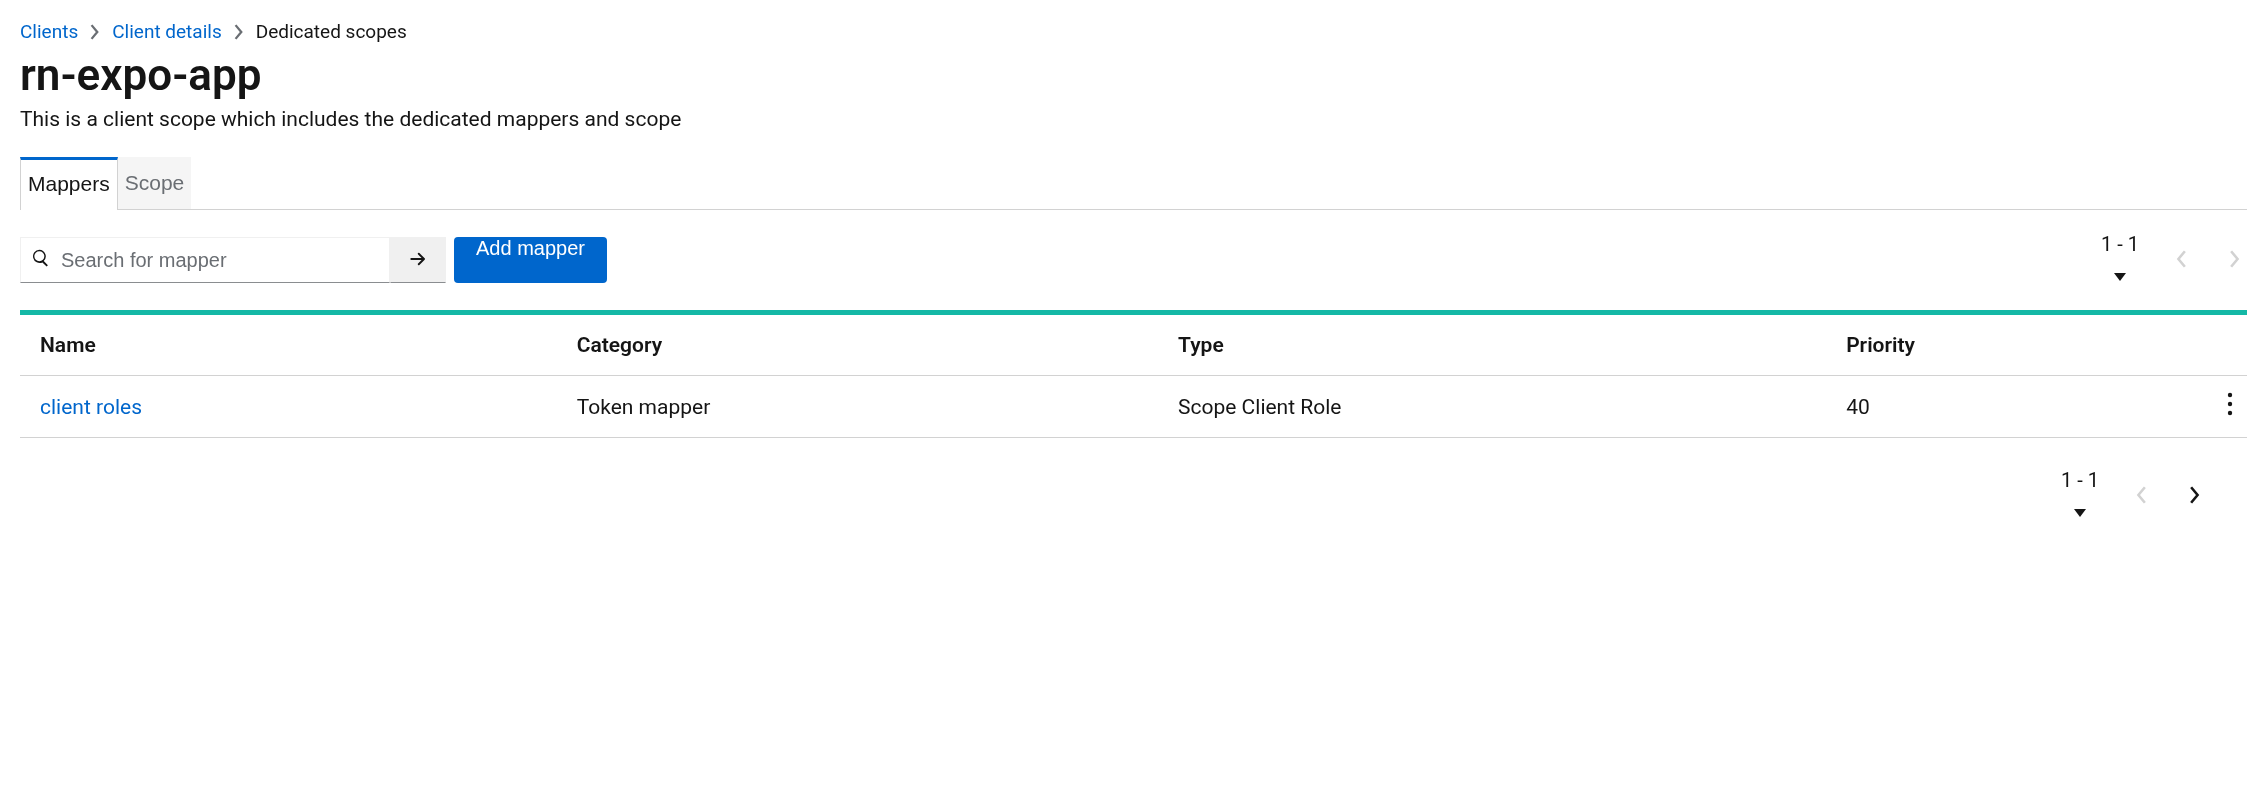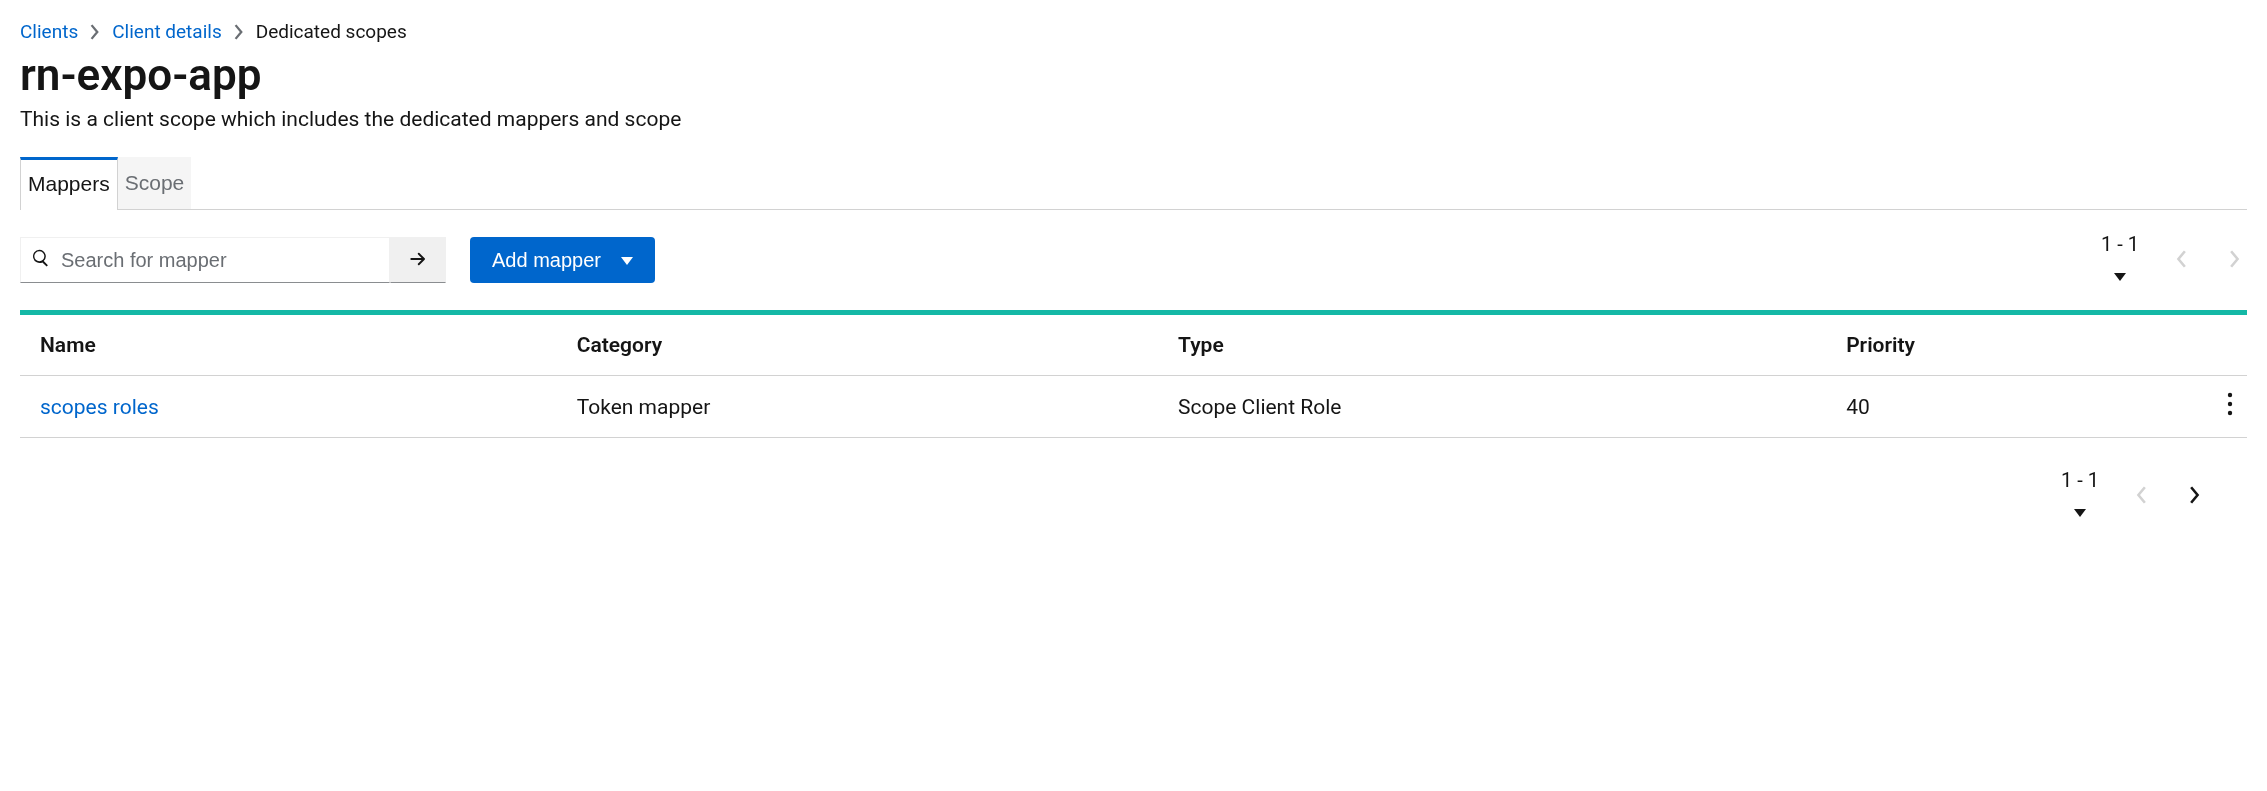--- a/index.html
+++ b/index.html
@@ -49,21 +49,21 @@
     border-top: 3px solid #0066cc;
     border-left: 1px solid #d2d2d2;
     border-right: 1px solid #d2d2d2;
     margin-bottom: -1px;
     padding-top: 11px;
   }
   .toolbar {
     display: flex;
     align-items: center;
     padding: 22px 0;
-    gap: 24px;
+    gap: 8px;
   }
   .search-wrap {
     display: flex;
     align-items: stretch;
   }
   .search-box {
     display: flex;
     align-items: center;
     border: 1px solid #f0f0f0;
     border-bottom: 1px solid #8a8d90;
@@ -101,20 +101,21 @@
     color: #fff;
     border: none;
     height: 46px;
     padding: 0 22px;
     font-size: 20px;
     border-radius: 4px;
     display: inline-flex;
     align-items: center;
     gap: 20px;
     cursor: pointer;
+    flex-direction: column;
   }
   .add-btn svg { width: 12px; height: 12px; }
   .spacer { flex: 1; }
   .pager {
     display: flex;
     align-items: center;
     gap: 30px;
     font-size: 20px;
     color: #151515;
   }
@@ -237,21 +238,21 @@
     <tr>
       <th style="width:25%">Name</th>
       <th style="width:27%">Category</th>
       <th style="width:30%">Type</th>
       <th>Priority</th>
       <th class="kebab"></th>
     </tr>
   </thead>
   <tbody>
     <tr>
-      <td class="link-cell">scopes roles</td>
+      <td class="link-cell">client roles</td>
       <td>Token mapper</td>
       <td>Scope Client Role</td>
       <td>40</td>
       <td class="kebab">
         <button class="kebab-btn">
           <span>
             <svg viewBox="0 0 6 24" fill="currentColor">
                 <circle cx="3" cy="3" r="2.2"></circle>
                 <circle cx="3" cy="12" r="2.2"></circle>
                 <circle cx="3" cy="21" r="2.2"></circle>

